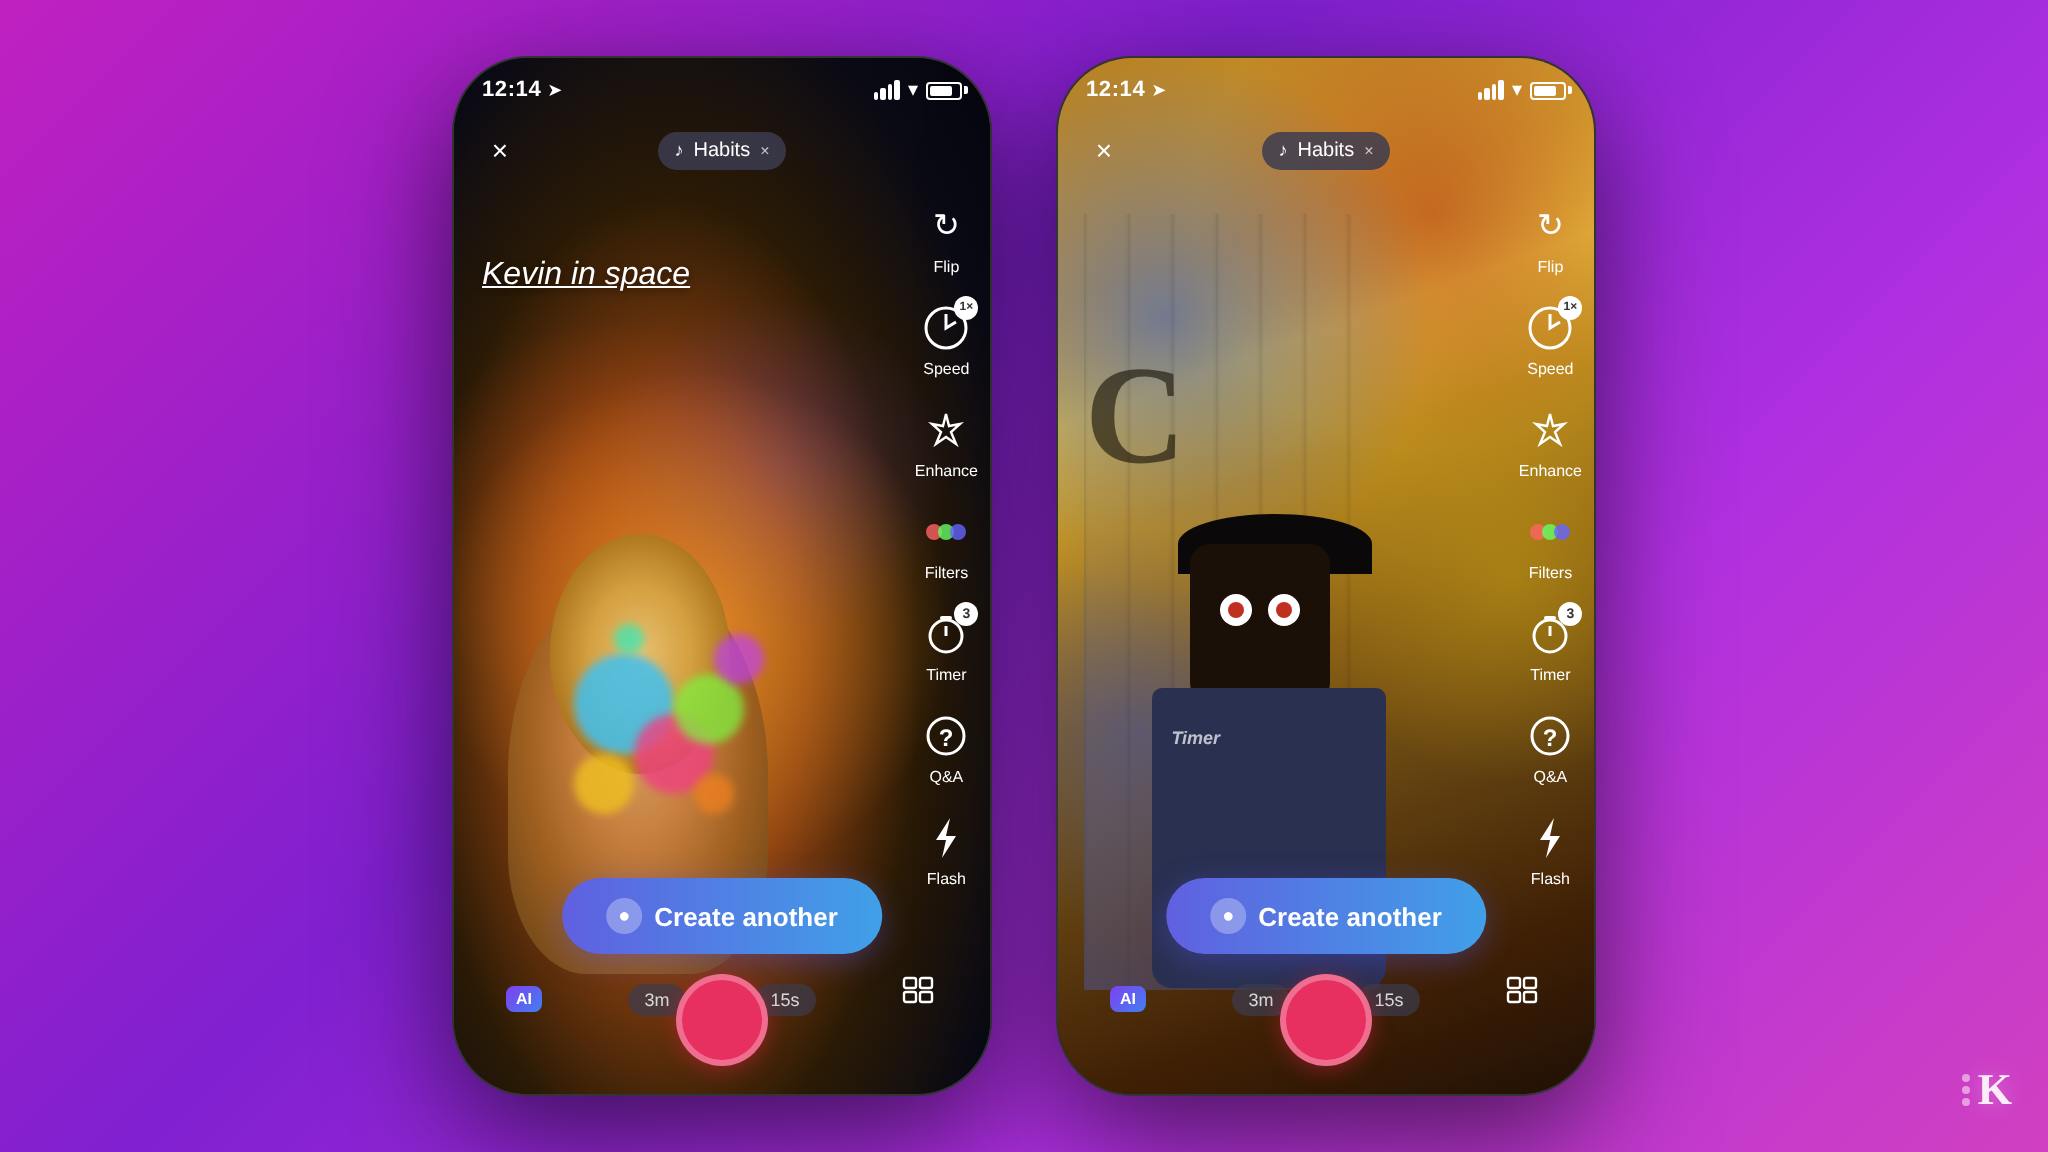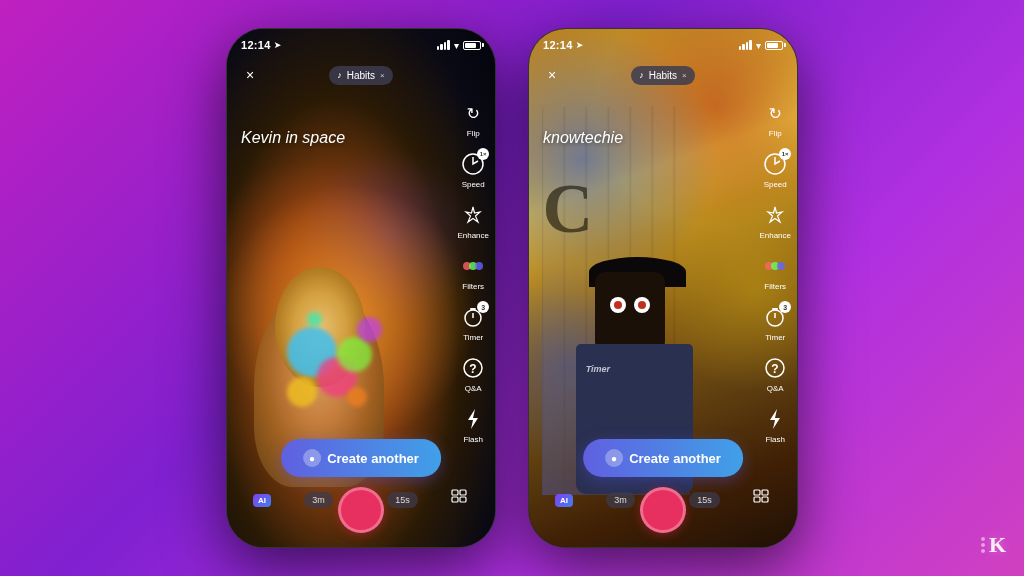--- a/index.html
+++ b/index.html
@@ -237,20 +237,21 @@
       position: absolute;
       top: 100px;
       left: 14px;
       right: 50px;
       color: white;
       font-size: 16px;
       font-weight: 400;
       text-shadow: 0 1px 4px rgba(0,0,0,0.5);
       z-index: 10;
       font-style: italic;
+      text-decoration: underline;
     }
     
     .create-another-btn {
       position: absolute;
       bottom: 70px;
       left: 50%;
       transform: translateX(-50%);
       background: linear-gradient(90deg, #6060e0, #40a0e8);
       color: white;
       border: none;
@@ -283,21 +284,21 @@
       left: 12px;
       right: 0;
       display: flex;
       align-items: center;
       justify-content: space-between;
       padding: 0 14px;
       z-index: 10;
     }
     .duration-pills {
       display: flex;
-      gap: 12px;
+      gap: 2px;
       align-items: center;
     }
     .duration-pill {
       background: rgba(60,60,80,0.7);
       color: rgba(255,255,255,0.8);
       border-radius: 10px;
       padding: 3px 8px;
       font-size: 9px;
       font-weight: 500;
     }
@@ -681,21 +682,20 @@
           <span>×</span>
         </div>
         <div class="music-pill">
           <span class="music-note">♪</span>
           <span>Habits</span>
           <span class="pill-close">×</span>
         </div>
         <div style="width:26px;"></div>
       </div>
 
-      <div class="video-title">knowtechie</div>
 
       <div class="right-tools">
         <div class="tool-item">
           <div class="tool-icon">↻</div>
           <span class="tool-label">Flip</span>
         </div>
         <div class="tool-item speed-badge" style="position:relative;">
           <div class="tool-icon">
             <svg width="22" height="22" viewBox="0 0 22 22">
                 <circle cx="11" cy="11" r="10" fill="none" stroke="white" stroke-width="1.5"></circle>

